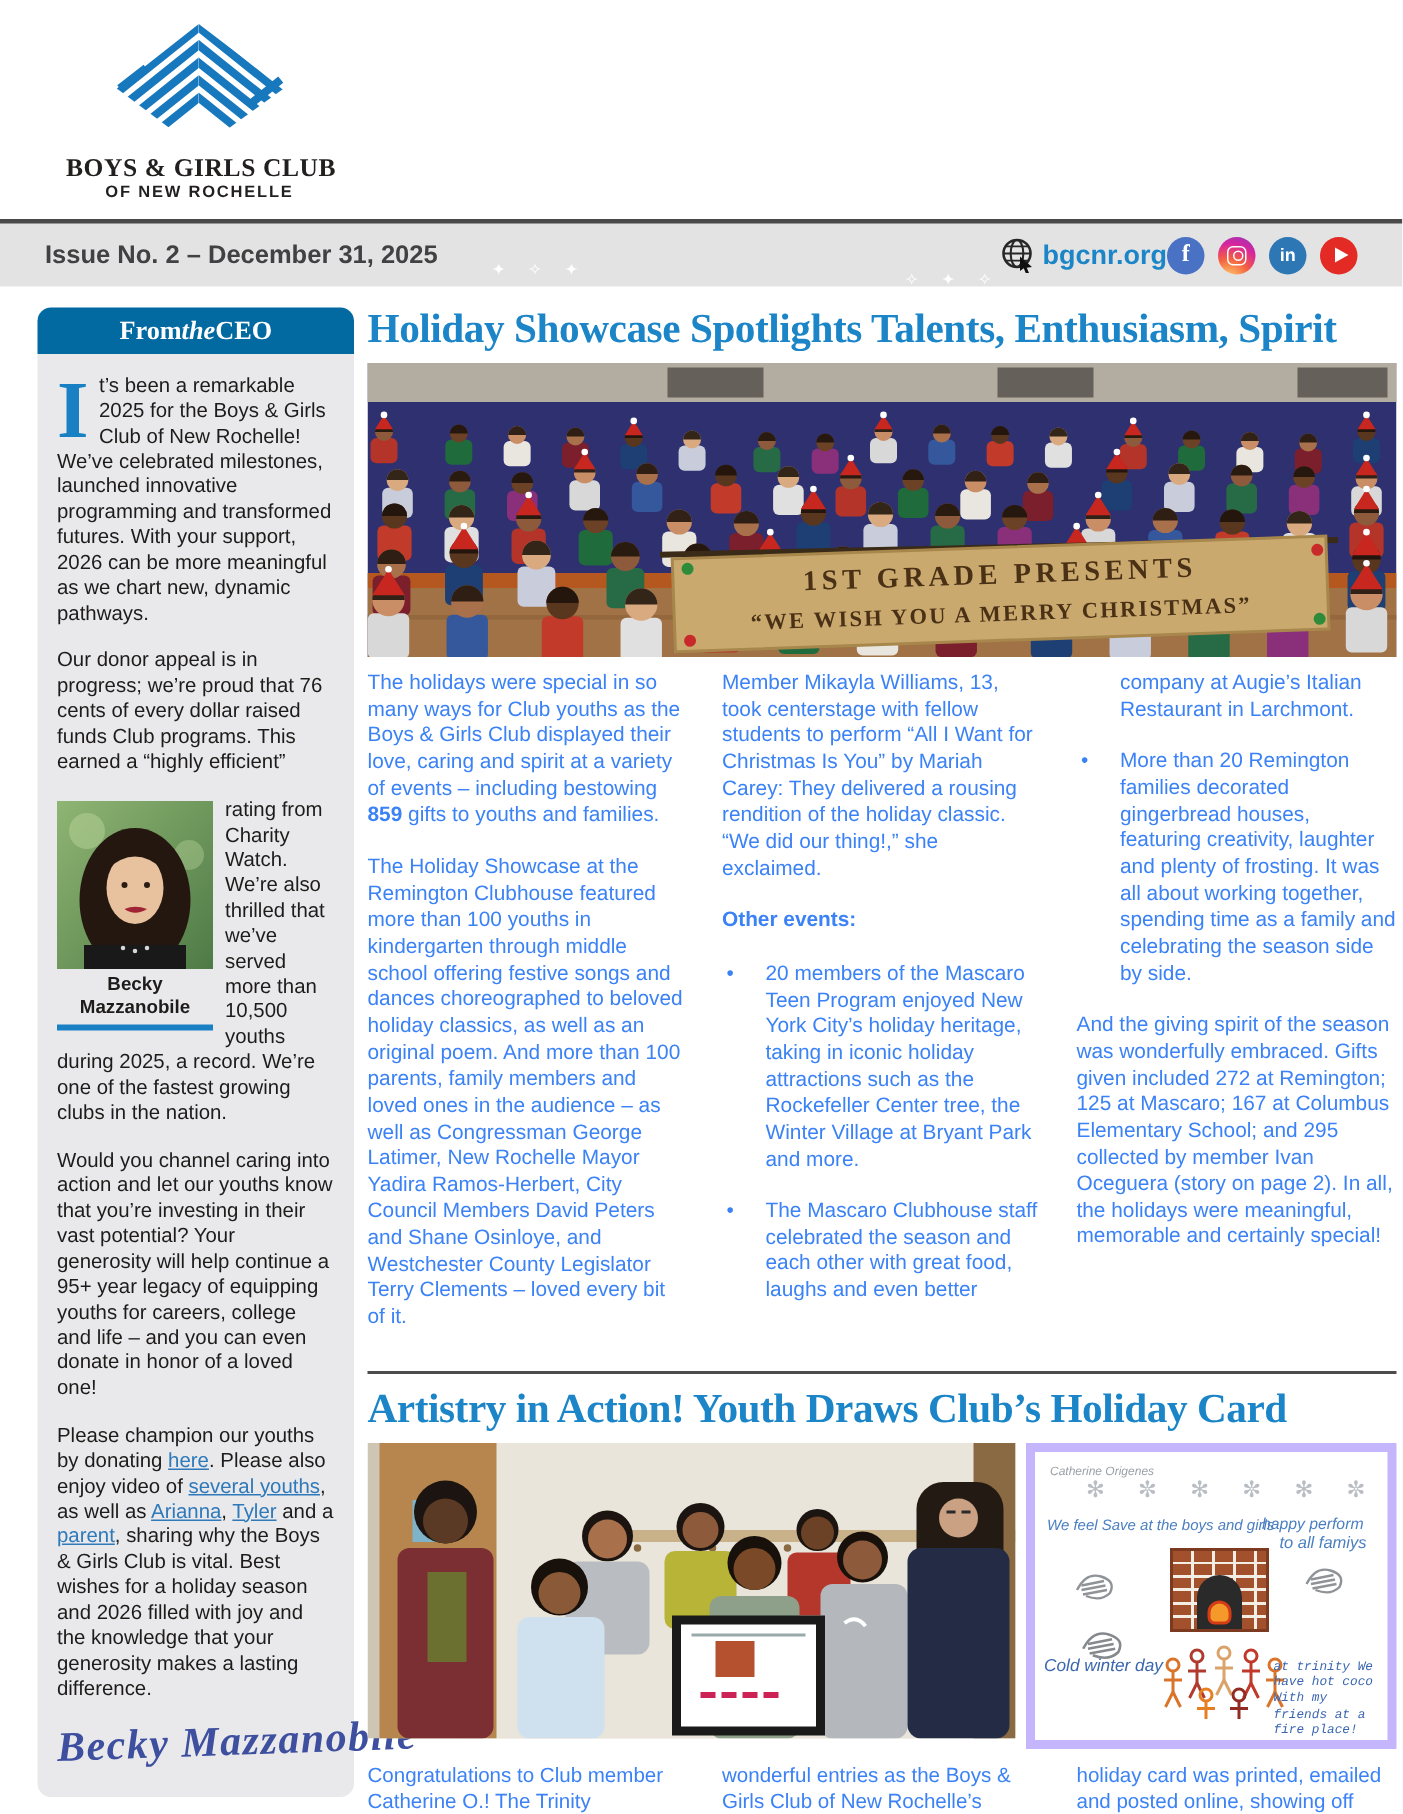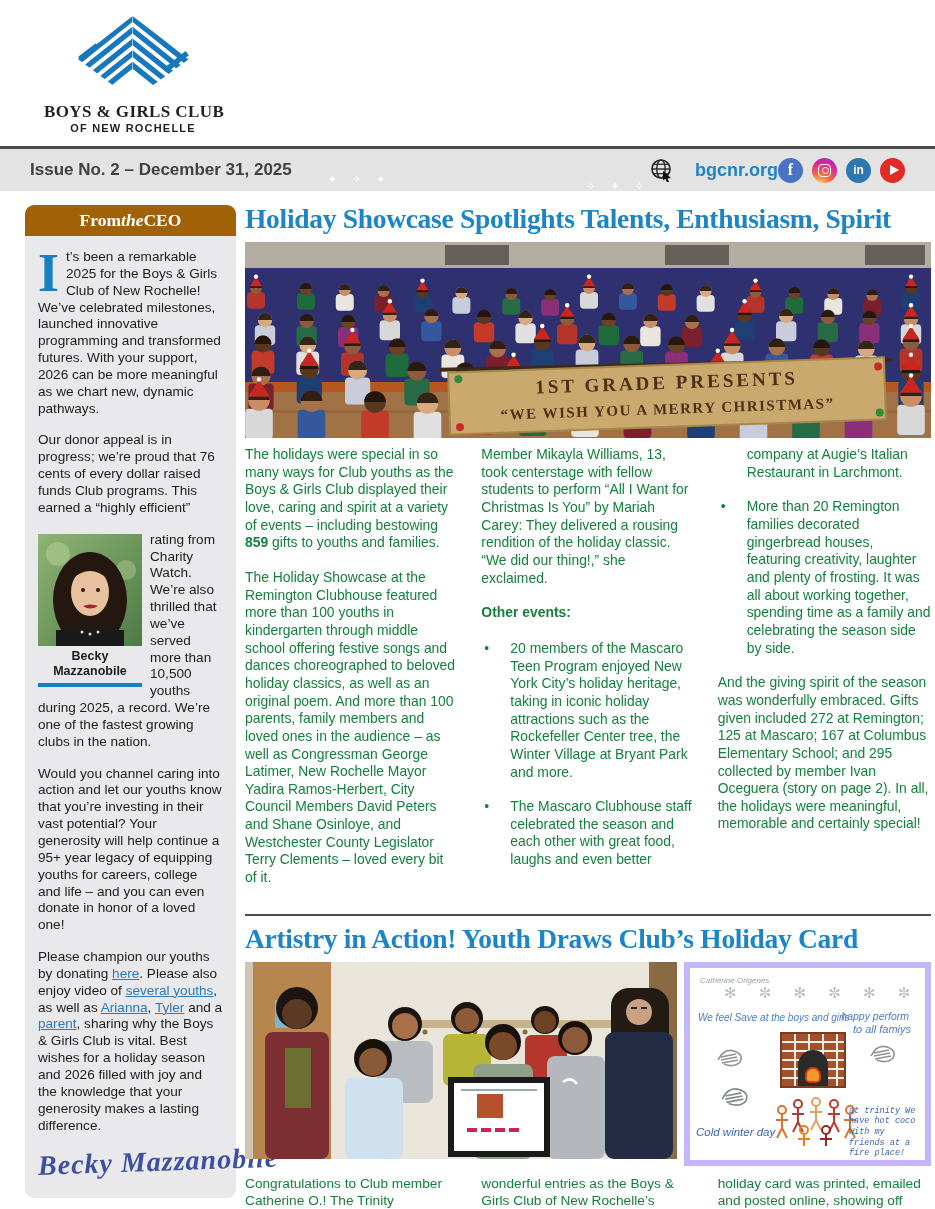--- a/index.html
+++ b/index.html
@@ -24,50 +24,50 @@
 
 
 .issue-bar{position:absolute;left:0;top:146px;width:100%;height:45px;background:#e3e3e4;border-top:3px solid #4a4a4a;display:flex;align-items:center;padding:0 30px;}
 .issue-text{font-size:17px;font-weight:bold;color:#414042;white-space:nowrap;}
 .hny-wrap{position:relative;margin-left:88px;width:250px;text-align:center;}
 .hny{font-family:"Liberation Serif",serif;font-style:italic;font-weight:bold;font-size:27px;color:#f08a36;white-space:nowrap;}
 .sparkle{position:absolute;color:#fff;font-size:11px;letter-spacing:6px;}
 .sp-l{left:-52px;top:3px;}
 .sp-r{right:-58px;top:10px;}
 .web-wrap{display:flex;align-items:center;margin-left:58px;}
-.web-text{font-size:18px;font-weight:bold;color:#1b85c8;margin-left:21px;text-align:right;}
+.web-text{font-size:18px;font-weight:bold;color:#1b85c8;margin-left:4px;text-align:right;}
 .social{display:flex;gap:9px;margin-left:auto;}
 .sico{width:25px;height:25px;border-radius:50%;display:flex;align-items:center;justify-content:center;color:#fff;font-weight:bold;flex:0 0 25px;cursor:pointer;}
 .fb{background:#4a72c4;font-size:16px;font-family:"Liberation Serif",serif;}
 .ig{background:radial-gradient(circle at 28% 115%,#fdc468 8%,#f56040 42%,#d6249f 72%,#8a3ab9 100%);}
 .ig .cam{width:13px;height:13px;border:1.6px solid #fff;border-radius:4px;position:relative;}
 .ig .cam:after{content:"";position:absolute;left:2.8px;top:2.8px;width:5px;height:5px;border:1.4px solid #fff;border-radius:50%;}
 .li{background:#2e77b5;font-size:12px;}
 .yt{background:#e32a24;}
 .yt .tri{width:0;height:0;border-left:9px solid #fff;border-top:5.5px solid transparent;border-bottom:5.5px solid transparent;margin-left:3px;}
 
 
 .ceo{position:absolute;left:25px;top:205px;width:211px;}
-.ceo-head{background:#a16207;border-radius:9px 9px 0 0;height:31px;display:flex;align-items:center;justify-content:center;font-family:"Liberation Serif",serif;font-weight:bold;font-size:17.5px;color:#fff;}
+.ceo-head{background:#0369a1;border-radius:9px 9px 0 0;height:31px;display:flex;align-items:center;justify-content:center;font-family:"Liberation Serif",serif;font-weight:bold;font-size:17.5px;color:#fff;}
 .ceo-body{background:#e9e9ec;border-radius:0 0 9px 9px;padding:13px 13px 14px;font-size:13.6px;line-height:1.24;color:#1d1c1a;min-height:947px;}
 .ceo-body p{margin-bottom:15px;}
 .dropcap{float:left;font-family:"Liberation Serif",serif;font-weight:bold;font-size:54px;line-height:.78;color:#1a80c4;margin:3px 7px 2px 0;}
 .photo-float{float:left;width:104px;margin:2px 8px 2px 0;}
 .ceo-photo{display:block;width:104px;height:112px;}
 .photo-cap{font-size:12.5px;font-weight:bold;text-align:center;margin-top:3px;}
 .photo-rule{height:4px;background:#1a80c4;margin-top:3px;}
 .link{color:#2e79b9;text-decoration:underline;cursor:pointer;}
 .sig{font-family:"Liberation Serif",serif;font-style:italic;font-weight:bold;font-size:28px;color:#3d4f9e;transform:rotate(-2deg);transform-origin:left;letter-spacing:1px;white-space:nowrap;}
 
 
 .main{position:absolute;left:245px;top:203px;width:686px;}
 .headline{font-family:"Liberation Serif",serif;font-weight:bold;font-size:27.5px;color:#1b85c8;letter-spacing:-.3px;margin-bottom:7px;white-space:nowrap;}
 .photo1{display:block;width:686px;height:196px;}
 .cols{display:flex;gap:23px;margin-top:8px;}
-.col{flex:1;font-size:13.9px;line-height:1.27;color:#15803d;}
+.col{flex:1;font-size:13.9px;line-height:1.27;color:#3b82f6;}
 .col p{margin-bottom:17px;}
 .bullet{display:flex;margin-bottom:17px;}
 .bullet .dot{width:29px;flex:0 0 29px;padding-left:3px;}
 .indent{margin-left:29px;}
 .oe-head{font-weight:bold;margin-bottom:18px;}
 .b{font-weight:bold;}
 .divider{border:none;border-top:2px solid #4c4c4c;margin:10px 0 7px;}
 .photos2{display:flex;gap:7px;margin-top:3px;}
 .photo2{width:432px;height:197px;display:block;flex:0 0 432px;}
 
@@ -78,21 +78,21 @@
 .cd-line1{position:absolute;left:8px;top:44px;font-style:italic;font-size:10px;color:#4a7fc1;white-space:nowrap;}
 .cd-line2{position:absolute;right:16px;top:42px;font-style:italic;font-size:10.5px;color:#4a7fc1;}
 .cd-line3{position:absolute;right:14px;top:55px;font-style:italic;font-size:11px;color:#4a7fc1;}
 .cd-fire{position:absolute;left:90px;top:64px;width:66px;height:56px;background:#a3512c;background-image:repeating-linear-gradient(0deg,transparent 0 7px,#f3ede4 7px 9px),repeating-linear-gradient(90deg,transparent 0 12px,#f3ede4 12px 14px);border:2px solid #7c3a20;}
 .cd-arch{position:absolute;left:16px;top:16px;width:30px;height:36px;background:#2a2a2a;border-radius:15px 15px 0 0;}
 .cd-flame{position:absolute;left:7px;bottom:3px;width:16px;height:16px;background:#f59a2a;border:2px solid #d43c16;border-radius:50% 50% 30% 30%;}
 .cd-logo{position:absolute;opacity:.75;}
 .cd-logo.l1{left:26px;top:78px;}
 .cd-logo.l2{right:26px;top:74px;}
 .cd-logo.l3{left:30px;top:116px;}
-.cd-cold{position:absolute;left:6px;top:158px;font-style:italic;font-size:11.5px;color:#3a66b0;}
+.cd-cold{position:absolute;left:6px;top:137px;font-style:italic;font-size:11.5px;color:#3a66b0;}
 .cd-sticks{position:absolute;left:84px;top:128px;}
 .cd-trinity{position:absolute;right:6px;top:138px;width:70px;font-style:italic;font-size:8.5px;line-height:1.25;color:#3a66b0;font-family:Liberation Mono, monospace;}
 
 .cols.bottom{margin-top:9px;}
 .col.small{font-size:13.7px;line-height:1.28;}
 </style>
 </head>
 <body>
 
 <div class="page">

